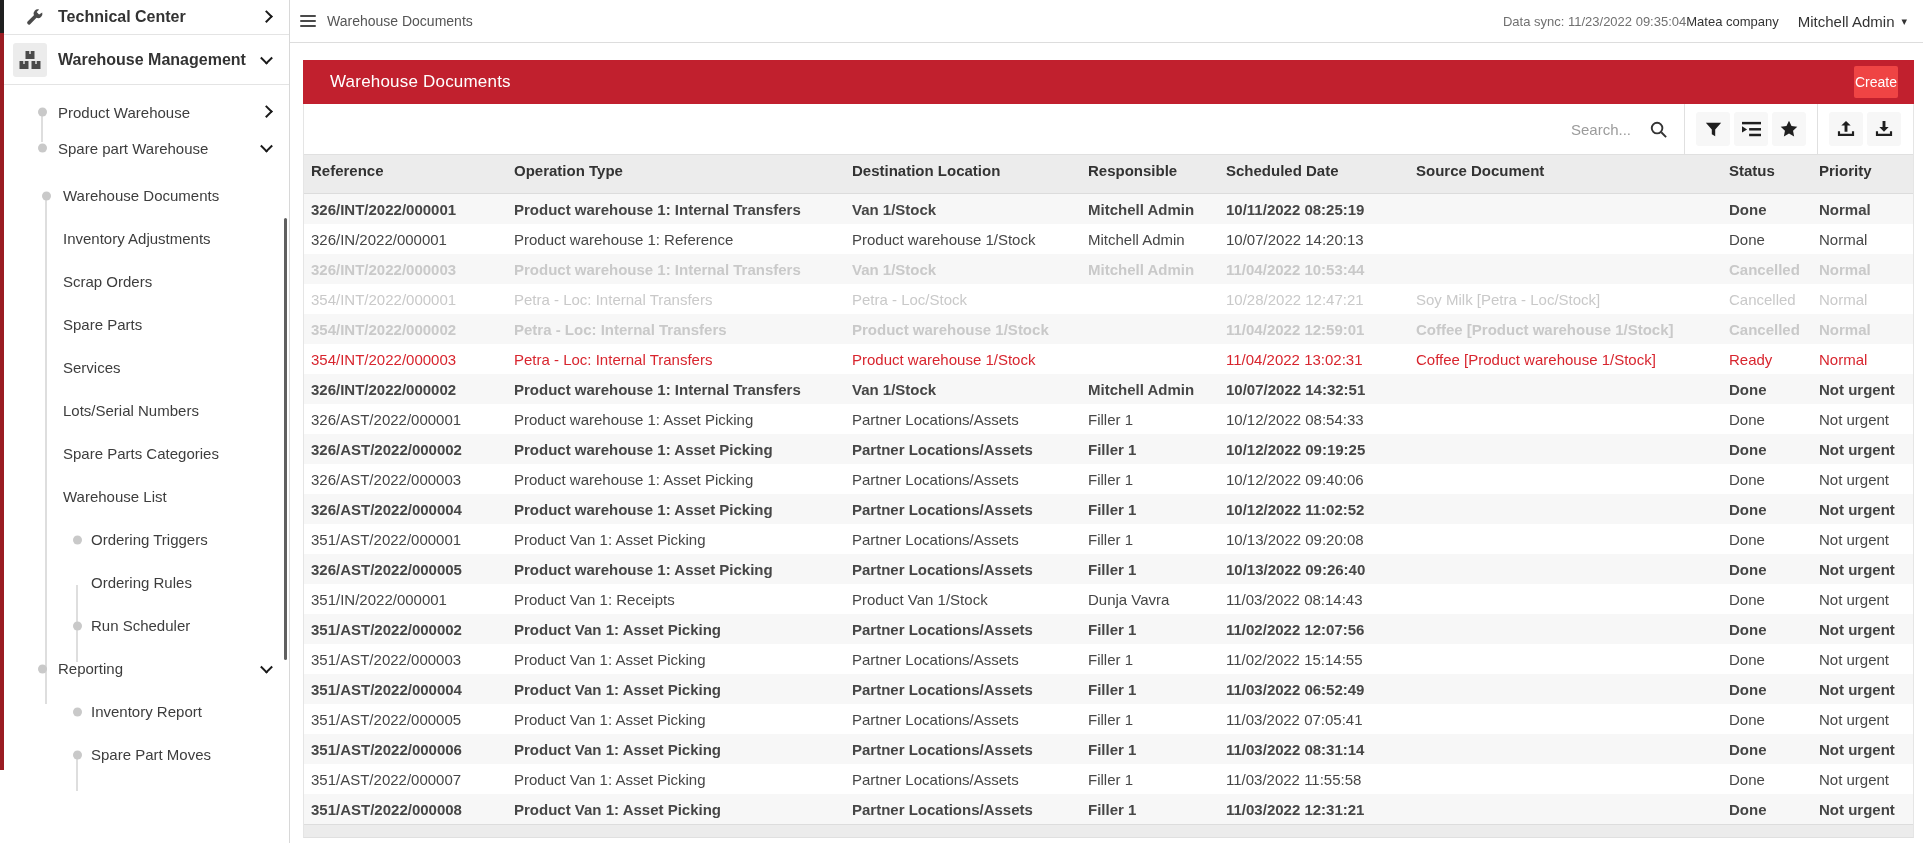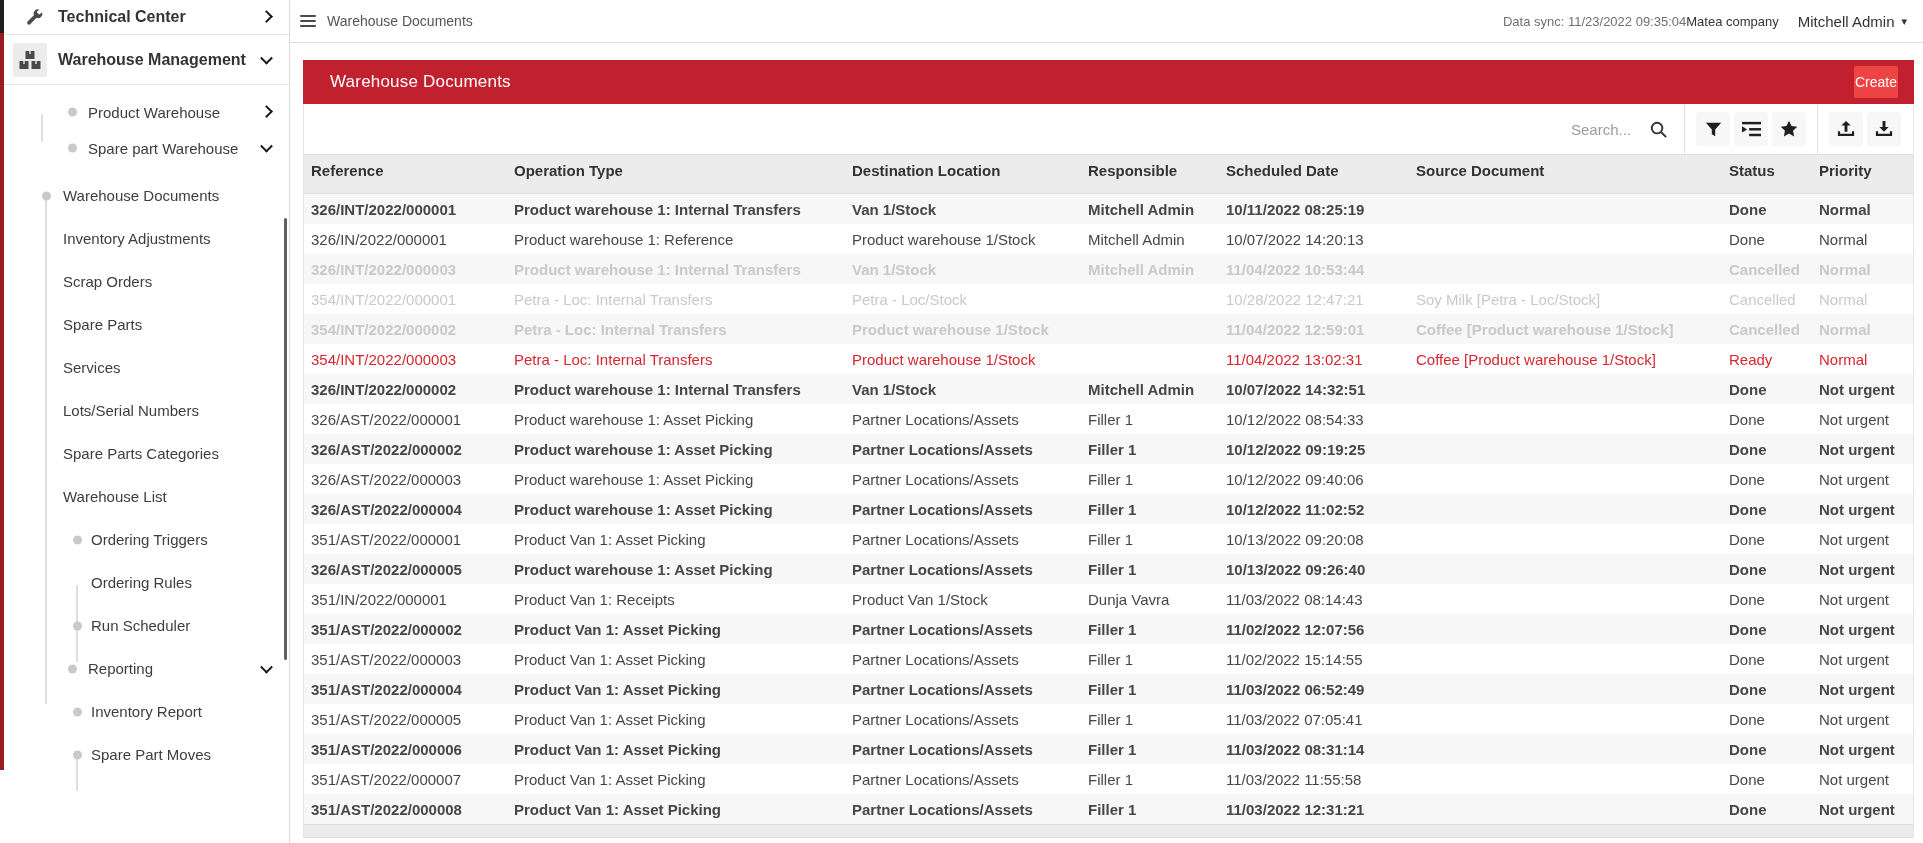--- a/index.html
+++ b/index.html
@@ -14,21 +14,21 @@
   .side-top .tlabel{white-space:nowrap;font-weight:bold;}
   .row-tc{height:34px;padding-left:24px;}
   .row-tc .tico{width:22px;margin-right:12px;display:flex;}
   .row-wm{height:49px;padding-left:13px;}
   .wm-box{width:34px;height:34px;background:#ececec;border-radius:3px;display:flex;align-items:center;justify-content:center;margin-right:11px;}
   .sep{border-top:1px solid #e4e4e4;}
   .tree{position:relative;padding-top:9px;}
   .titem{position:relative;display:flex;align-items:center;height:43px;font-size:15px;color:#3d3d3d;cursor:default;}
   .titem.compact{height:36px;}
   .titem.gap{margin-top:8px;}
-  .titem.lv1{padding-left:58px;margin-left:30px;}
+  .titem.lv1{padding-left:58px;}
   .titem.lv2{padding-left:63px;}
   .titem.lv3{padding-left:91px;}
   .bullet{display:none;position:absolute;width:9px;height:9px;border-radius:50%;background:#c9c9c9;top:50%;transform:translateY(-50%);}
   .has-bullet .bullet{display:block;}
   .lv1 .bullet{left:38px;}
   .lv2 .bullet{left:42px;}
   .lv3 .bullet{left:73px;}
   .chev{display:none;position:absolute;right:18px;top:50%;width:7px;height:7px;border-right:2.5px solid #1a1a1a;border-bottom:2.5px solid #1a1a1a;}
   .chev-right .chev{display:block;transform:translateY(-55%) rotate(-45deg);}
   .chev-down .chev{display:block;transform:translateY(-70%) rotate(45deg);}

